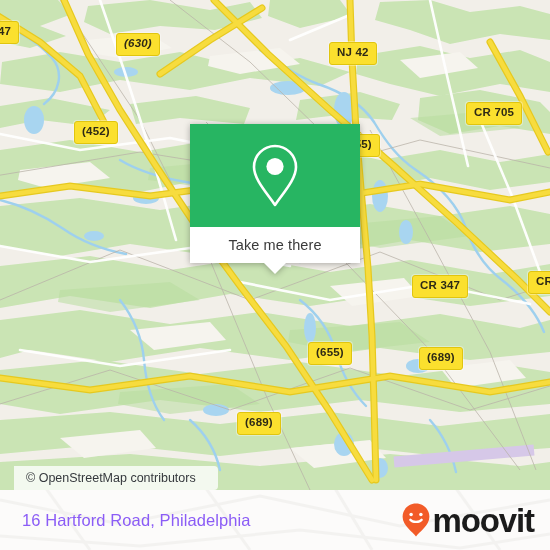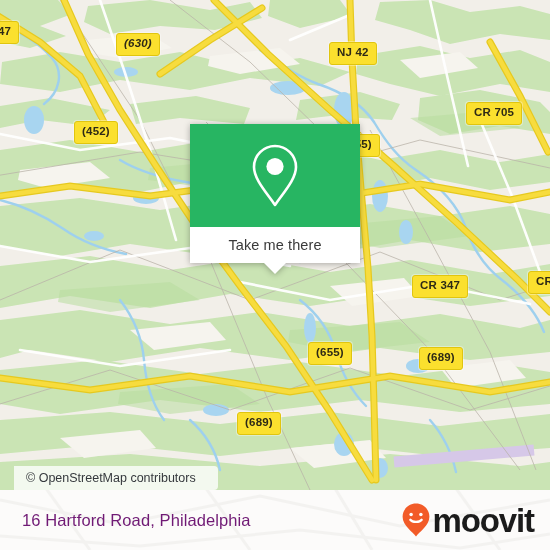--- a/index.html
+++ b/index.html
@@ -130,21 +130,21 @@
   }
   #bottom-bar-bg {
     position: absolute;
     left: 0; top: 0;
     width: 550px; height: 60px;
     opacity: .5;
     pointer-events: none;
   }
   #address-text {
     position: relative;
-    color: #701a75;
+    color: #8b5cf6;
     font-size: 16.5px;
     font-family: "Liberation Sans", sans-serif;
     letter-spacing: .1px;
     z-index: 2;
   }
   #brand-logo {
     position: relative;
     display: flex;
     align-items: center;
     z-index: 2;

